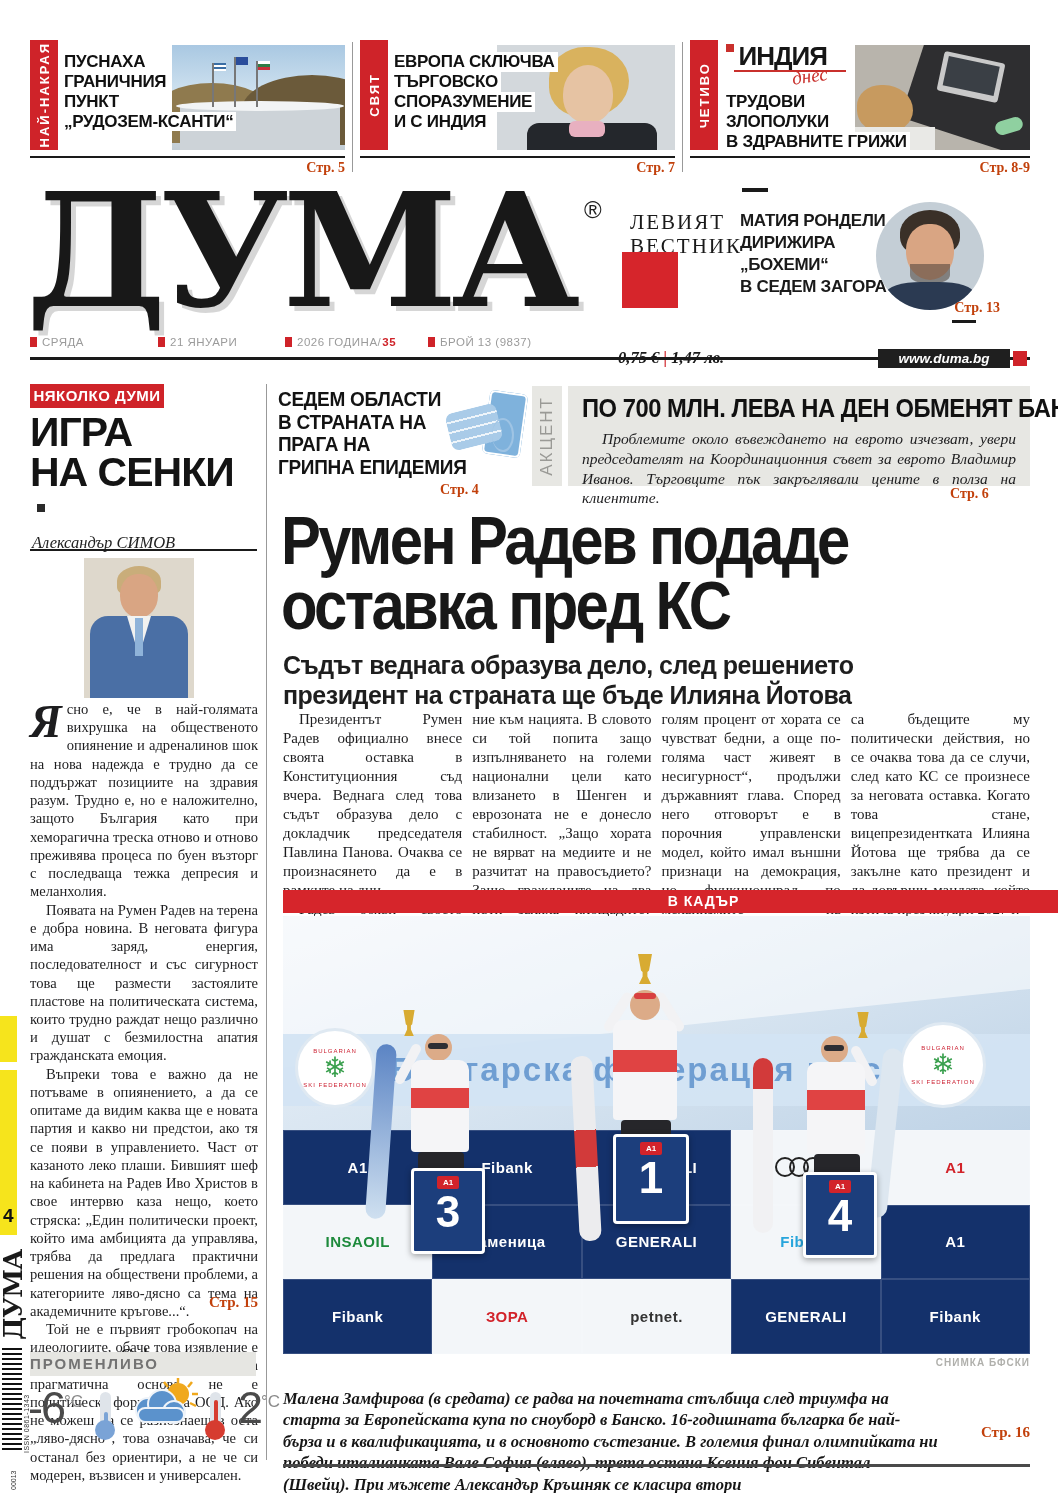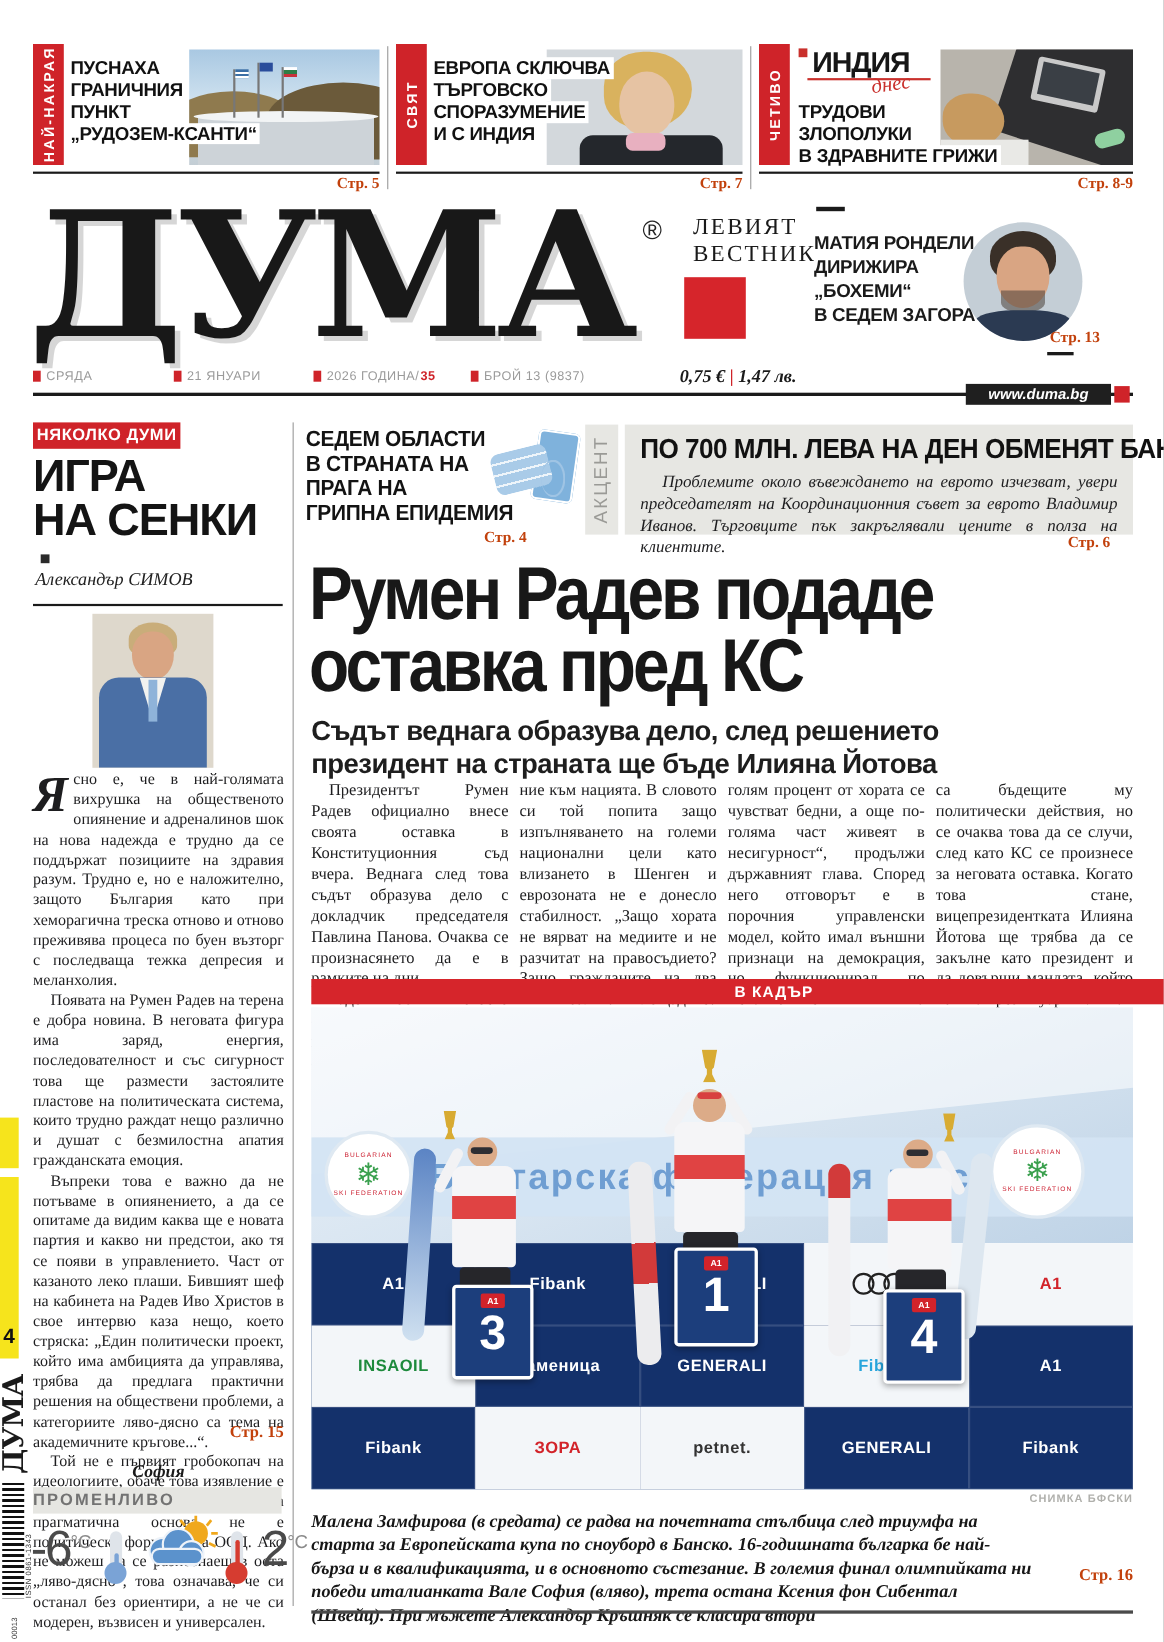--- a/index.html
+++ b/index.html
@@ -1,19 +1,19 @@
 <!DOCTYPE html>
 <html><head>
 <meta charset="utf-8">
 <style>
   html,body{margin:0;padding:0;background:#888;}
   .page{position:relative;width:1058px;height:1493px;background:#fff;overflow:hidden;
         font-family:"Liberation Sans",sans-serif;color:#1a1a1a;margin:0 auto;}
   .abs{position:absolute;}
-  .serif{font-family:"Liberation Serif",serif;}
+  .serif{font-family:"Liberation Serif",serif;margin-top:16px;}
   .b{font-weight:bold;} .i{font-style:italic;}
   .sqz{transform:scaleX(.88);transform-origin:left top;}
   .sqz95{transform:scaleX(.95);transform-origin:left top;}
   .pageref{font-family:"Liberation Serif",serif;font-weight:bold;
            font-size:14px;color:#c2410c;}
   
   .vtag{background:#cf2329;display:flex;align-items:center;justify-content:center;}
   .vtag span{writing-mode:vertical-rl;transform:rotate(180deg);color:#fff;
              font:bold 13px "Liberation Sans",sans-serif;letter-spacing:2px;}
   
@@ -268,21 +268,21 @@
   </div>
   <div class="abs pageref" style="left:440px;top:482px;width:80px;">Стр. 4</div>
 
   <div class="abs" style="left:532px;top:386px;width:30px;height:100px;background:#e7e7e3;display:flex;align-items:center;justify-content:center;">
     <span class="vert" style="color:#9a9a96;font:17px 'Liberation Sans',sans-serif;letter-spacing:2px;">АКЦЕНТ</span>
   </div>
   <div class="abs" style="left:568px;top:386px;width:462px;height:100px;background:#e7e7e3;padding:0;box-sizing:border-box;">
     <div class="sqz95" style="margin:8px 0 0 14px;font:bold 25px 'Liberation Sans',sans-serif;letter-spacing:-.5px;color:#111;white-space:nowrap;">ПО 700 МЛН. ЛЕВА НА ДЕН ОБМЕНЯТ БАНКИТЕ</div>
     <div class="serif i" style="margin:6px 14px 0 14px;font-size:15.5px;line-height:1.28;text-align:justify;text-indent:20px;color:#1d1d1f;">Проблемите около въвеждането на еврото изчезват, увери председателят на Координационния съвет за еврото Владимир Иванов. Търговците пък закръглявали цените в полза на клиентите.</div>
   </div>
-  <div class="abs pageref" style="left:950px;top:486px;width:80px;text-align:center;">Стр. 6</div>
+  <div class="abs pageref" style="left:950px;top:486px;width:80px;text-align:left;">Стр. 6</div>
 
   <div class="abs sqz" style="left:281px;top:508px;font:bold 68px/0.95 'Liberation Sans',sans-serif;letter-spacing:-3px;color:#181818;white-space:nowrap;">
     <div>Румен Радев подаде</div>
     <div>оставка пред КС</div>
   </div>
   <div class="abs" style="left:283px;top:650px;width:575px;font:600 25px/1.2 'Liberation Sans',sans-serif;letter-spacing:-.5px;color:#1e1e1e;">Съдът веднага образува дело, след решението президент на страната ще бъде Илияна Йотова</div>
 
   <div class="abs" style="left:283px;top:710px;width:747px;display:flex;gap:10px;">
     <div style="flex:1;">
       <p class="colp ind">Президентът Румен Радев официално внесе своята оставка в Конституционния съд вчера. Веднага след това съдът образува дело с докладчик председателя Павлина Панова. Очаква се произнасянето да е в рамките на дни.</p>

